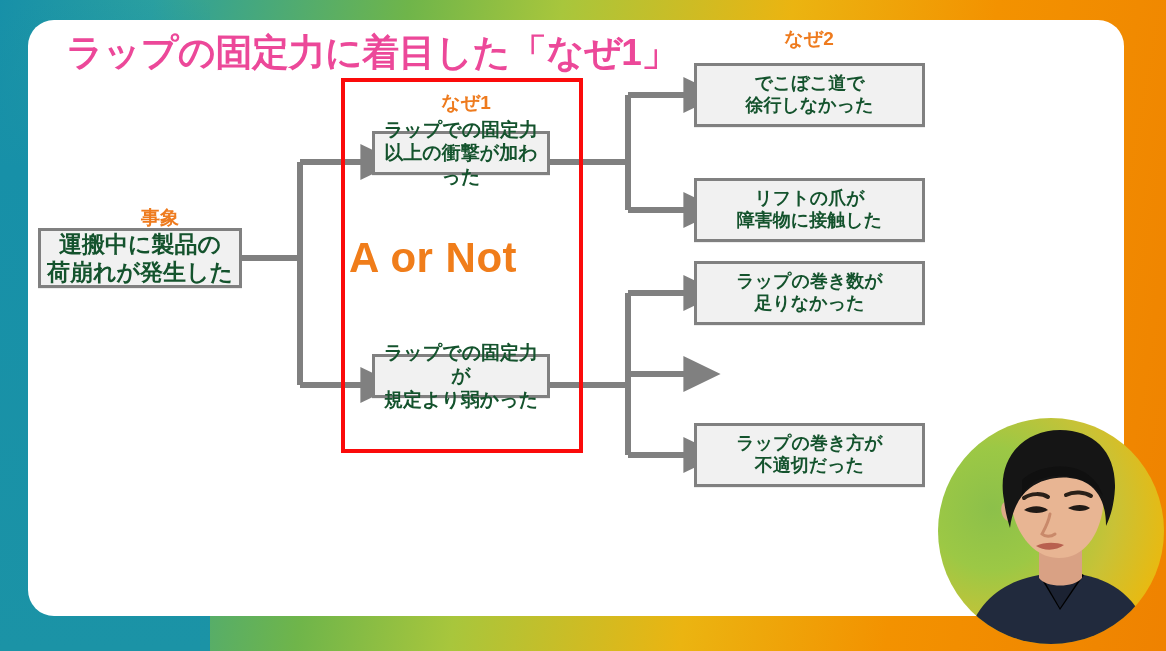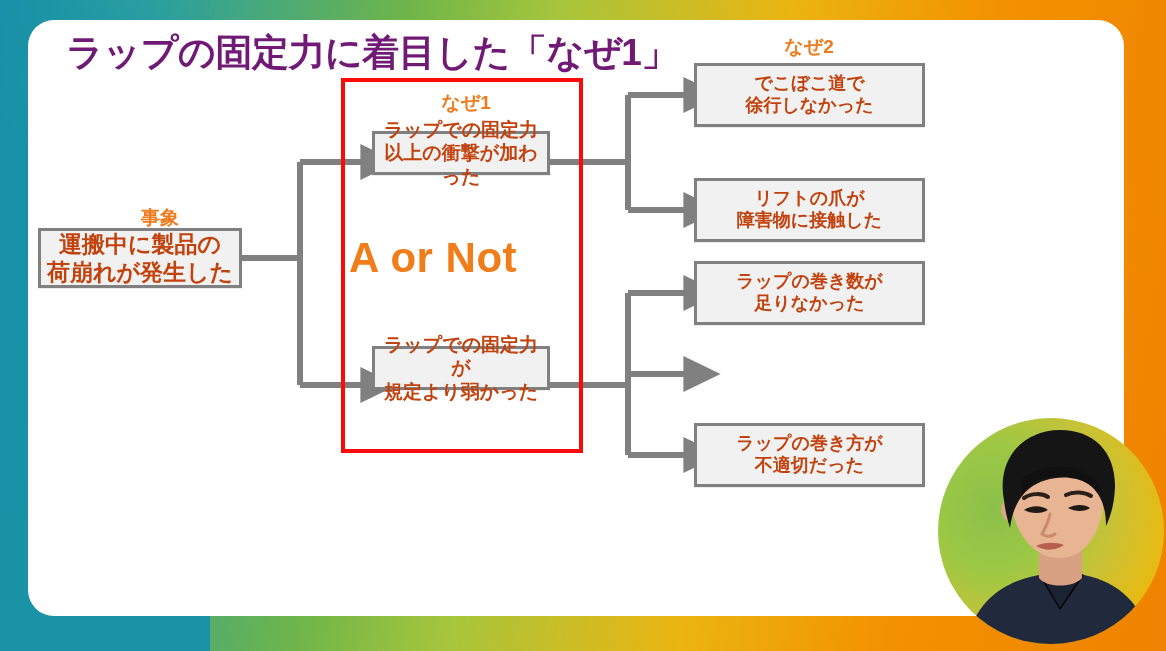--- a/index.html
+++ b/index.html
@@ -47,72 +47,72 @@
     overflow: hidden;
   }
 
   
   #title {
     position: absolute;
     left: 38px;
     top: 8px;
     font-size: 37px;
     font-weight: 700;
-    color: #701a75;
+    color: #ec4899;
     letter-spacing: -0.5px;
     white-space: nowrap;
   }
 
   
   .stage-label {
     position: absolute;
     font-size: 19px;
     font-weight: 700;
     color: #ee7b1e;
     white-space: nowrap;
     text-align: center;
   }
   #label-jisho { left: 72px;  top: 185px; width: 120px; }
   #label-naze1 { left: 318px; top: 70px;  width: 240px; }
-  #label-naze2 { left: 666px; top: 14px;  width: 230px; text-align: center; }
+  #label-naze2 { left: 666px; top: 6px;  width: 230px; text-align: center; }
 
   
   #red-frame {
     position: absolute;
     left: 313px;
     top: 58px;
     width: 242px;
     height: 375px;
     border: 4px solid #fb0a0a;
     box-sizing: border-box;
     background: transparent;
   }
 
   
   .node {
     position: absolute;
     box-sizing: border-box;
     background: #f1f1f1;
     border: 3px solid #808080;
-    color: #c2410c;
+    color: #14532d;
     font-weight: 700;
     display: flex;
     align-items: center;
     justify-content: center;
     text-align: center;
     line-height: 1.22;
     box-shadow: 0 1px 0 rgba(0,0,0,.07);
   }
   .node span { display: block; white-space: pre-line; }
 
   #node-jisho { left: 10px;  top: 208px; width: 204px; height: 60px; font-size: 23px; }
 
   .node-why1 { width: 178px; height: 44px; font-size: 19px; }
   #node-why1-0 { left: 344px; top: 111px; }
-  #node-why1-1 { left: 344px; top: 326px; text-align: center; }
+  #node-why1-1 { left: 344px; top: 334px; text-align: center; }
 
   .node-why2 { left: 666px; width: 231px; height: 64px; font-size: 18px; }
   #node-why2-0 { top: 43px; }
   #node-why2-1 { top: 158px; }
   #node-why2-2 { top: 241px; }
   #node-why2-3 { top: 322px; }
   #node-why2-4 { top: 403px; }
 
   
   #a-or-not {

